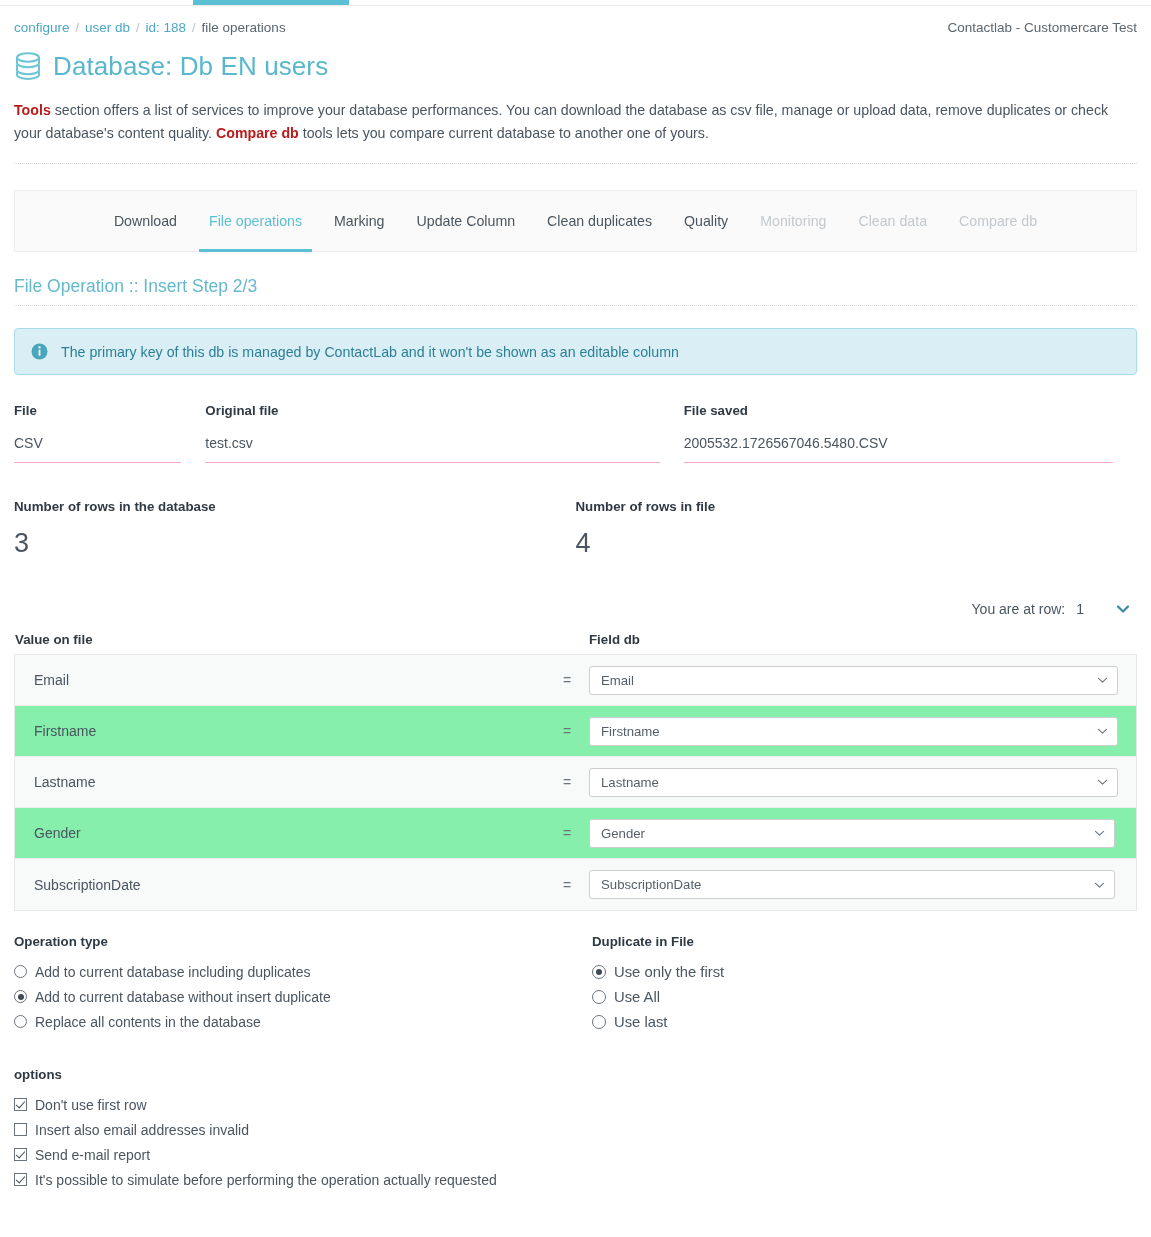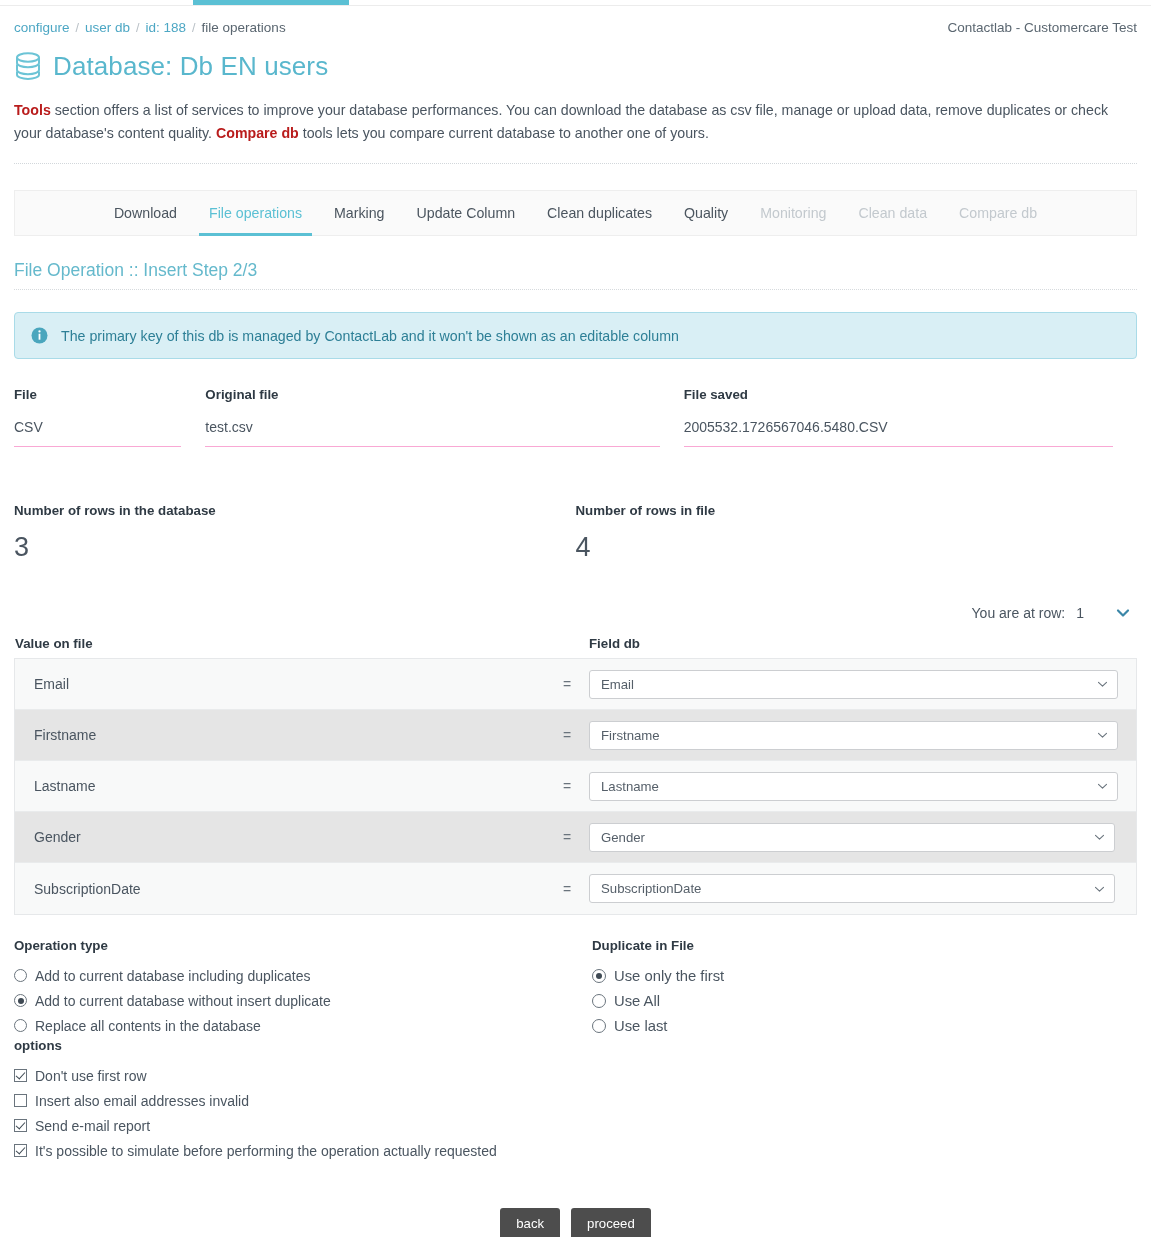--- a/index.html
+++ b/index.html
@@ -90,21 +90,21 @@
     border: 0;
     border-top: 1px dotted #d2d7db;
     margin: 18px 0 0 0;
   }
 
   
   .tabs-wrap {
     margin-top: 26px;
     background: #fafafa;
     border: 1px solid #eeeeee;
-    height: 46px;
+    height: 62px;
     display: flex;
     align-items: stretch;
     justify-content: center;
     gap: 0;
   }
   .tab {
     display: flex;
     align-items: center;
     padding: 0 16px;
     font-size: 14.2px;
@@ -164,21 +164,21 @@
   .fi-value {
     margin-top: 17px;
     font-size: 14px;
     color: #4a5560;
     padding-bottom: 11px;
     border-bottom: 1px solid #f9a8d4;
   }
 
   
   .counts {
-    margin-top: 56px;
+    margin-top: 36px;
     display: flex;
   }
   .count-col { width: 575px; }
   .count-label {
     font-size: 13.3px;
     font-weight: bold;
     color: #2f3a44;
   }
   .count-value {
     margin-top: 16px;
@@ -221,21 +221,21 @@
   .map-table {
     margin-top: 7px;
     border: 1px solid #e6e8ea;
     border-bottom: 1px solid #e6e8ea;
   }
   .map-row {
     display: flex;
     align-items: center;
     height: 51px;
     border-bottom: 1px solid #e9ebec;
-    background: #e5e5e5;
+    background: #86efac;
   }
   .map-row:last-child { border-bottom: none; }
   .map-row.odd { background: #f8f9f9; }
   .map-row .cell-name {
     width: 530px;
     padding-left: 19px;
     font-size: 14px;
     color: #4a5560;
   }
   .map-row .cell-eq {
@@ -307,21 +307,21 @@
     position: absolute;
     left: 50%; top: 50%;
     width: 6px; height: 6px;
     margin: -3px 0 0 -3px;
     border-radius: 50%;
     background: #3f4a54;
   }
   .choice-col-right .radio { width: 14px; height: 14px; }
 
   
-  .options-block { }
+  .options-block { margin-top: 33px; }
   .opt-check {
     display: flex;
     align-items: center;
     gap: 8px;
     height: 25px;
     font-size: 14px;
     color: #4a5560;
     cursor: pointer;
   }
   .cbox {

